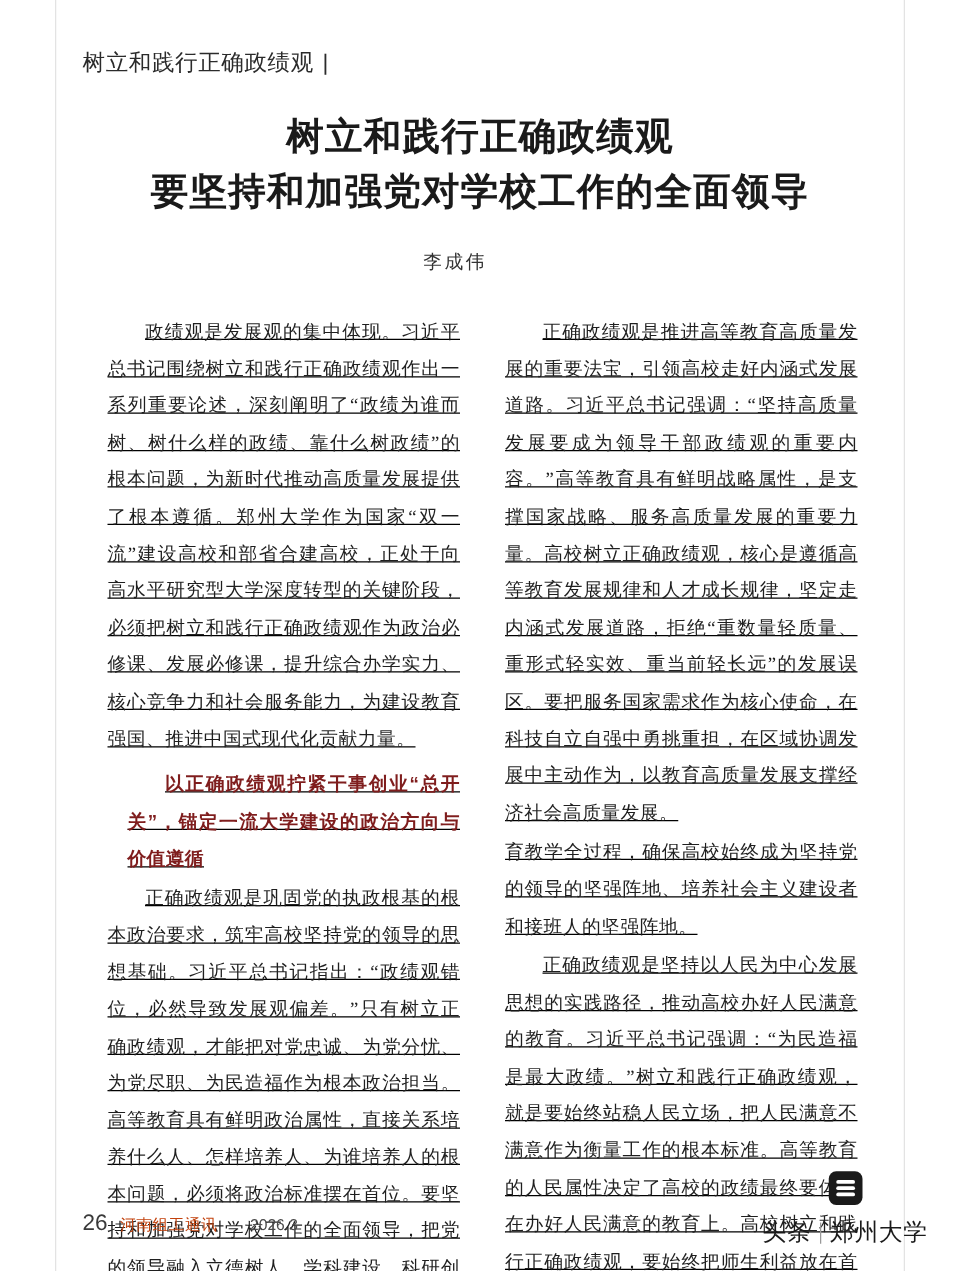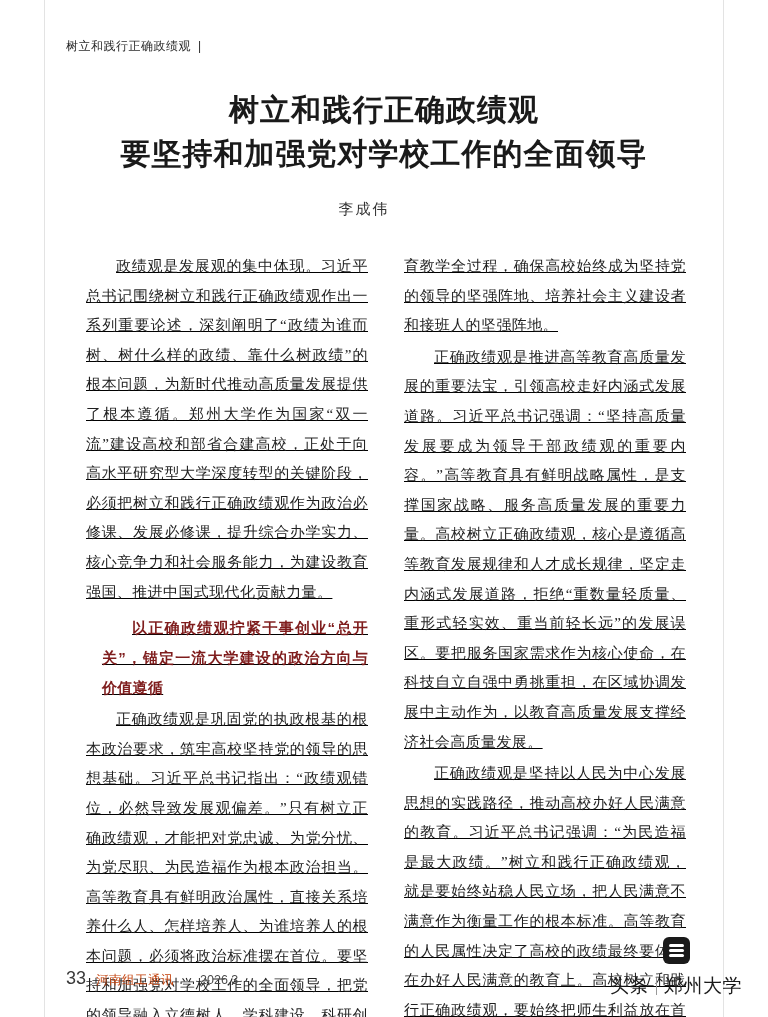--- a/index.html
+++ b/index.html
@@ -26,21 +26,21 @@
     height: 1017px;
     background: #e3e3e3;
   }
   .rule-left { left: 44px; }
   .rule-right { right: 44px; }
 
   .running-head {
     position: absolute;
     top: 38px;
     left: 66px;
-    font-size: 12px;
+    font-size: 18px;
     color: #2b2b2b;
     letter-spacing: 0.5px;
     font-family: "Liberation Sans", sans-serif;
     white-space: nowrap;
   }
   .running-head .bar {
     display: inline-block;
     margin-left: 7px;
     color: #2b2b2b;
   }
@@ -199,29 +199,29 @@
 
   <div class="columns">
 
     <div class="column">
       <p class="body-para">政绩观是发展观的集中体现。习近平总书记围绕树立和践行正确政绩观作出一系列重要论述，深刻阐明了“政绩为谁而树、树什么样的政绩、靠什么树政绩”的根本问题，为新时代推动高质量发展提供了根本遵循。郑州大学作为国家“双一流”建设高校和部省合建高校，正处于向高水平研究型大学深度转型的关键阶段，必须把树立和践行正确政绩观作为政治必修课、发展必修课，提升综合办学实力、核心竞争力和社会服务能力，为建设教育强国、推进中国式现代化贡献力量。</p>
       <p class="sub-head">以正确政绩观拧紧干事创业“总开关”，锚定一流大学建设的政治方向与价值遵循</p>
       <p class="body-para">正确政绩观是巩固党的执政根基的根本政治要求，筑牢高校坚持党的领导的思想基础。习近平总书记指出：“政绩观错位，必然导致发展观偏差。”只有树立正确政绩观，才能把对党忠诚、为党分忧、为党尽职、为民造福作为根本政治担当。高等教育具有鲜明政治属性，直接关系培养什么人、怎样培养人、为谁培养人的根本问题，必须将政治标准摆在首位。要坚持和加强党对学校工作的全面领导，把党的领导融入立德树人、学科建设、科研创新、社会服务各环节，把思想政治工作贯穿教</p>
     </div>
 
     <div class="column">
+      <p class="body-para">正确政绩观是推进高等教育高质量发展的重要法宝，引领高校走好内涵式发展道路。习近平总书记强调：“坚持高质量发展要成为领导干部政绩观的重要内容。”高等教育具有鲜明战略属性，是支撑国家战略、服务高质量发展的重要力量。高校树立正确政绩观，核心是遵循高等教育发展规律和人才成长规律，坚定走内涵式发展道路，拒绝“重数量轻质量、重形式轻实效、重当前轻长远”的发展误区。要把服务国家需求作为核心使命，在科技自立自强中勇挑重担，在区域协调发展中主动作为，以教育高质量发展支撑经济社会高质量发展。</p>
       <p class="body-para" style="text-indent:0">育教学全过程，确保高校始终成为坚持党的领导的坚强阵地、培养社会主义建设者和接班人的坚强阵地。</p>
-      <p class="body-para">正确政绩观是推进高等教育高质量发展的重要法宝，引领高校走好内涵式发展道路。习近平总书记强调：“坚持高质量发展要成为领导干部政绩观的重要内容。”高等教育具有鲜明战略属性，是支撑国家战略、服务高质量发展的重要力量。高校树立正确政绩观，核心是遵循高等教育发展规律和人才成长规律，坚定走内涵式发展道路，拒绝“重数量轻质量、重形式轻实效、重当前轻长远”的发展误区。要把服务国家需求作为核心使命，在科技自立自强中勇挑重担，在区域协调发展中主动作为，以教育高质量发展支撑经济社会高质量发展。</p>
       <p class="body-para">正确政绩观是坚持以人民为中心发展思想的实践路径，推动高校办好人民满意的教育。习近平总书记强调：“为民造福是最大政绩。”树立和践行正确政绩观，就是要始终站稳人民立场，把人民满意不满意作为衡量工作的根本标准。高等教育的人民属性决定了高校的政绩最终要体现在办好人民满意的教育上。高校树立和践行正确政绩观，要始终把师生利益放在首要位置，解决人民群众在高等教育领</p>
     </div>
 
   </div>
 
   <div class="footer">
-    <span class="folio">33</span>
+    <span class="folio">26</span>
     <span class="footer-text">河南组工通讯</span>
     <span class="footer-date">2026.3</span>
   </div>
 
   <div class="watermark">
     <span class="wm-icon"></span>
     <span class="wm-text">
       <span>头条</span><span class="wm-sep"></span><span>郑州大学</span>
     </span>
   </div>

